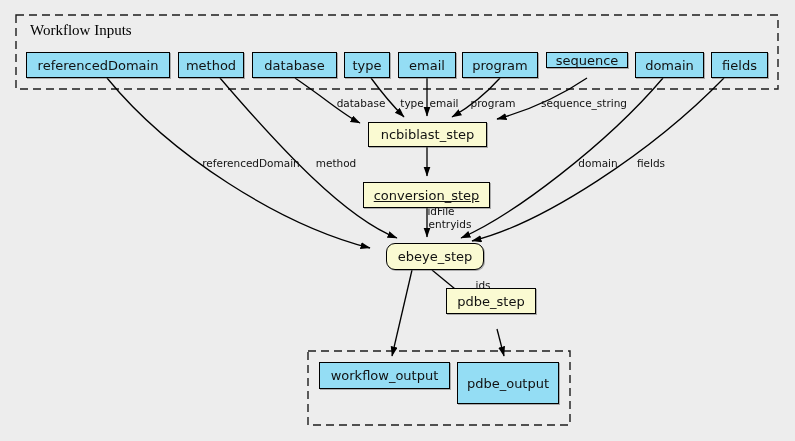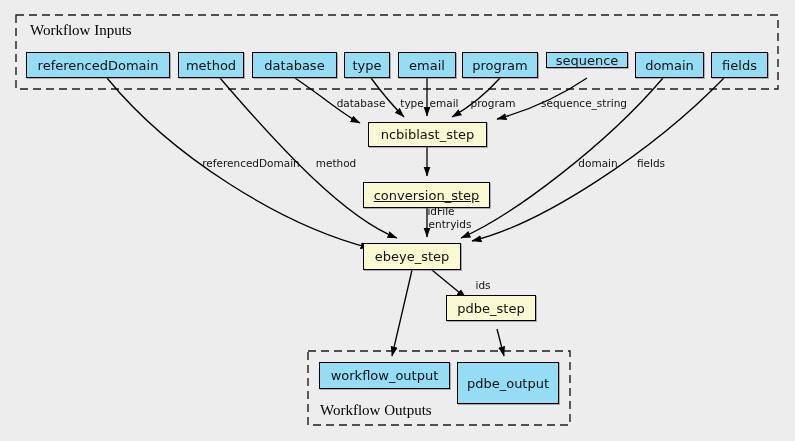--- a/index.html
+++ b/index.html
@@ -65,21 +65,20 @@
       <path d="M724,78 C652,152 542,224 472,241" marker-end="url(#arrow)"></path>
       <path d="M427,147 L427,176" marker-end="url(#arrow)"></path>
       <path d="M427,208 L427,237" marker-end="url(#arrow)"></path>
       <path d="M412,270 L392,356" marker-end="url(#arrow)"></path>
       <path d="M432,270 L466,298" marker-end="url(#arrow)"></path>
       <path d="M497,329 L504,356" marker-end="url(#arrow)"></path>
     </g>
   </svg>
 
   <div class="group-title" style="left:30px;top:22px;">Workflow Inputs</div>
-  <div class="group-title" style="left:320px;top:402px;">Workflow Outputs</div>
 
   <div class="node io-node" style="left:26px;top:52px;width:144px;height:26px;">
       <span>referencedDomain</span>
     </div>
   <div class="node io-node" style="left:178px;top:52px;width:66px;height:26px;">
       <span>method</span>
     </div>
   <div class="node io-node" style="left:252px;top:52px;width:85px;height:26px;">
       <span>database</span>
     </div>
@@ -101,24 +100,24 @@
   <div class="node io-node" style="left:711px;top:52px;width:57px;height:26px;">
       <span>fields</span>
     </div>
 
   <div class="node step-node" style="left:368px;top:122px;width:119px;height:25px;">
       <span>ncbiblast_step</span>
     </div>
   <div class="node step-node" style="left:363px;top:182px;width:127px;height:26px;text-decoration:underline;">
       <span>conversion_step</span>
     </div>
-  <div class="node step-node" style="left:363px;top:243px;width:98px;height:27px;">
+  <div class="node step-node" style="left:386px;top:243px;width:98px;height:27px;border-radius:9px;">
       <span>ebeye_step</span>
     </div>
-  <div class="node step-node" style="left:446px;top:295px;width:90px;height:26px;">
+  <div class="node step-node" style="left:446px;top:288px;width:90px;height:26px;">
       <span>pdbe_step</span>
     </div>
 
   <div class="node io-node" style="left:319px;top:362px;width:131px;height:27px;">
       <span>workflow_output</span>
     </div>
   <div class="node io-node" style="left:457px;top:362px;width:102px;height:42px;">
       <span>pdbe_output</span>
     </div>
 

